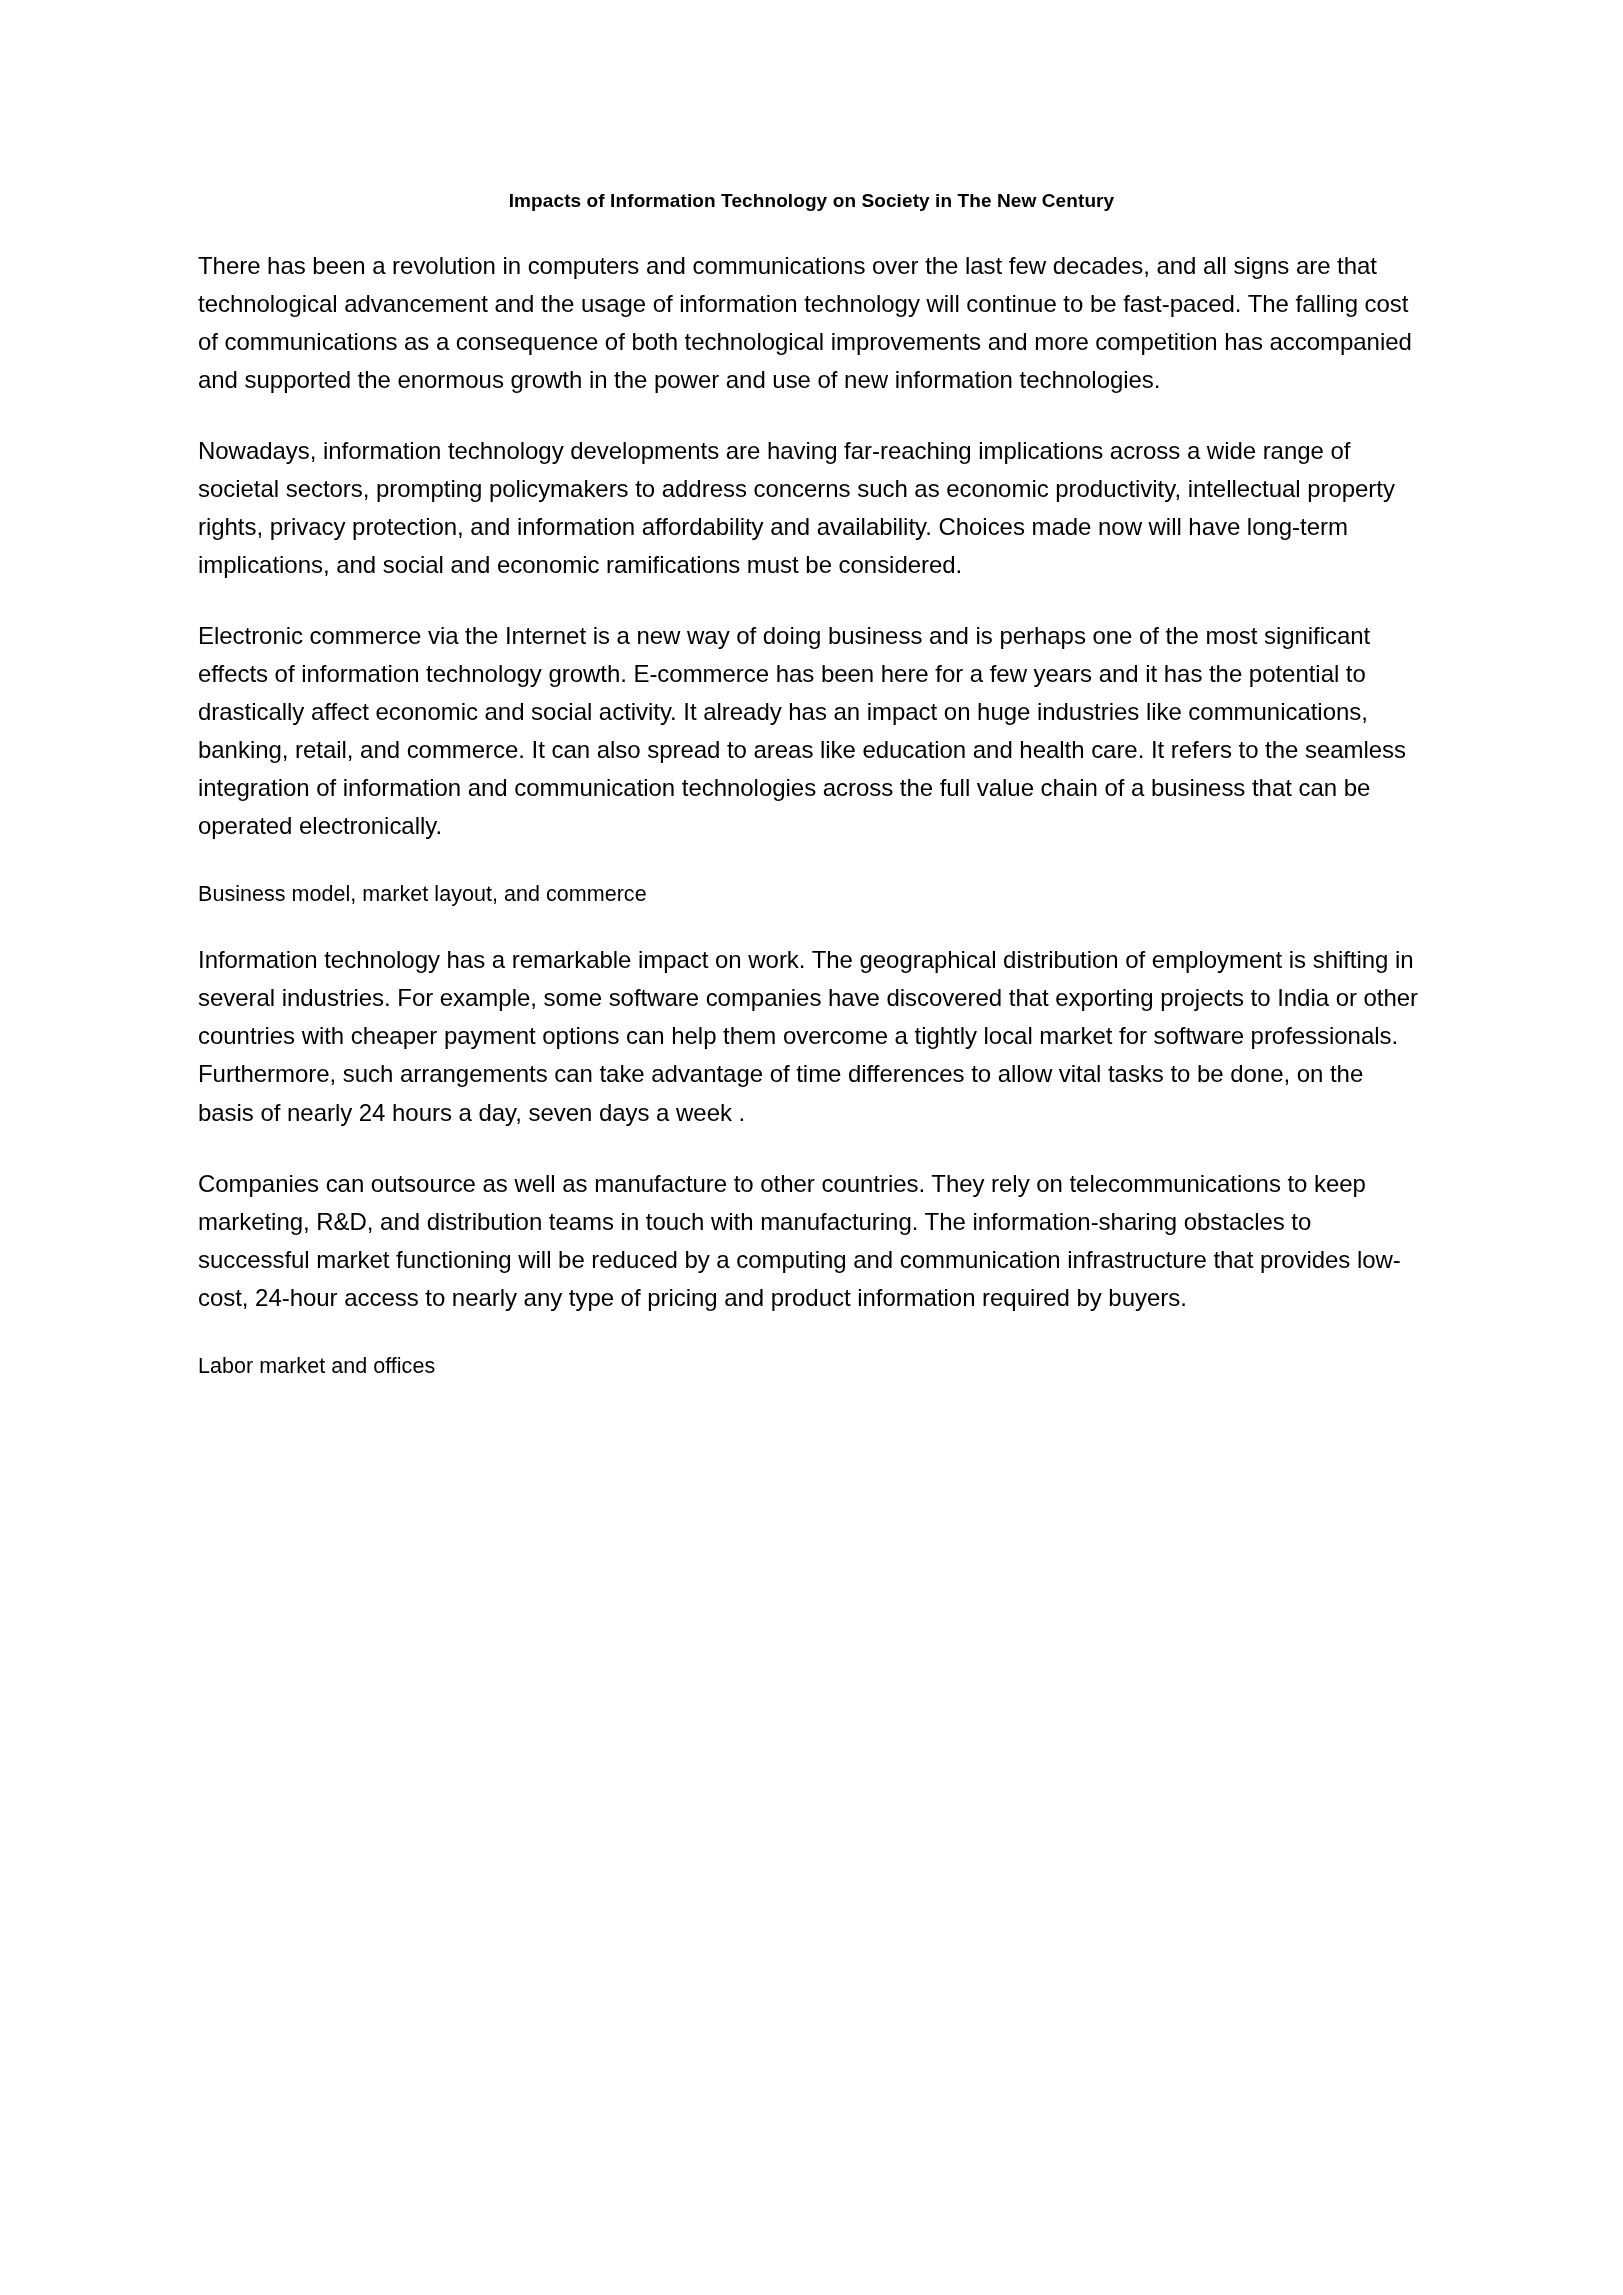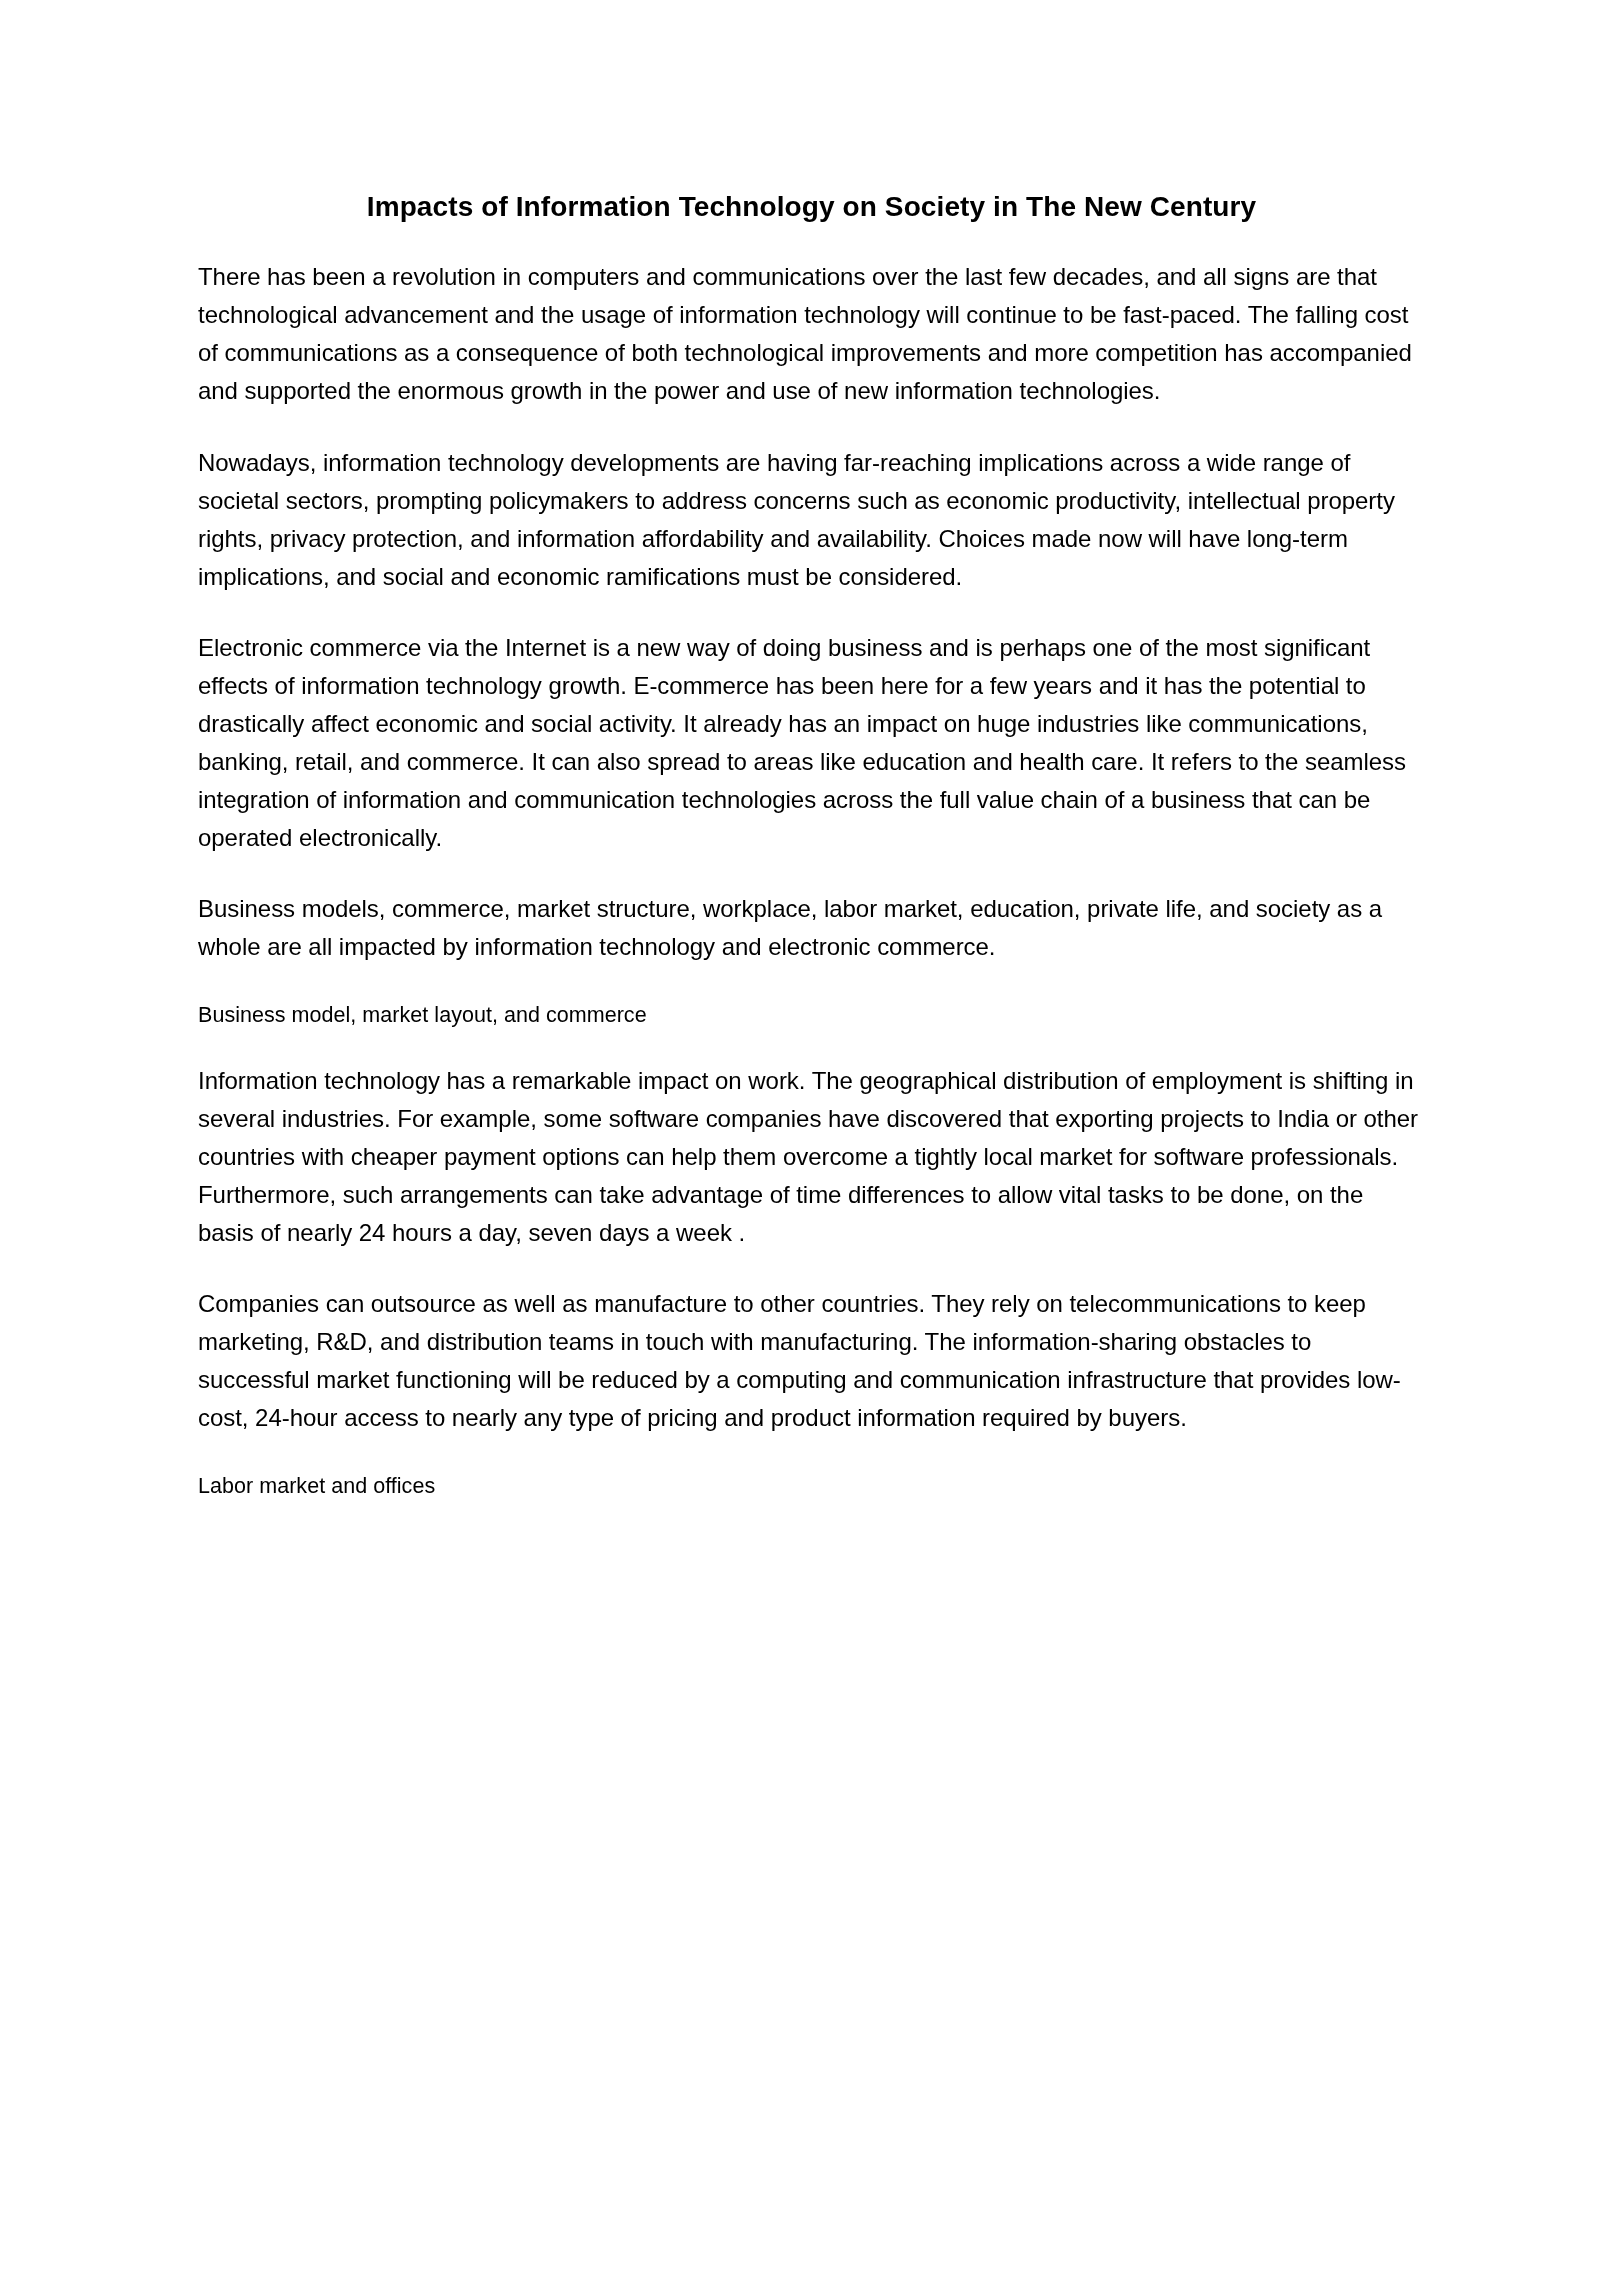--- a/index.html
+++ b/index.html
@@ -20,21 +20,21 @@
     box-sizing: border-box;
     overflow: hidden;
   }
   .content {
     position: absolute;
     left: 198px;
     top: 189px;
     width: 1227px;
   }
   .doc-title {
-    font-size: 28px;
+    font-size: 19px;
     font-weight: bold;
     text-align: center;
     line-height: 1.30;
     letter-spacing: 0.1px;
     margin: 0 0 33px 0;
     padding: 0 31px;
     box-sizing: border-box;
   }
   .doc-para {
     font-size: 24px;
@@ -59,21 +59,20 @@
 </head>
 <body>
 
 <div class="page">
   <div class="content">
     <h1 class="doc-title">Impacts of Information Technology on Society in The New Century</h1>
     <div id="blocks-container">
         <p class="doc-para">There has been a revolution in computers and communications over the last few decades, and all signs are that technological advancement and the usage of information technology will continue to be fast-paced. The falling cost of communications as a consequence of both technological improvements and more competition has accompanied and supported the enormous growth in the power and use of new information technologies.</p>
         <p class="doc-para">Nowadays, information technology developments are having far-reaching implications across a wide range of societal sectors, prompting policymakers to address concerns such as economic productivity, intellectual property rights, privacy protection, and information affordability and availability. Choices made now will have long-term implications, and social and economic ramifications must be considered.</p>
         <p class="doc-para">Electronic commerce via the Internet is a new way of doing business and is perhaps one of the most significant effects of information technology growth. E-commerce has been here for a few years and it has the potential to drastically affect economic and social activity. It already has an impact on huge industries like communications, banking, retail, and commerce. It can also spread to areas like education and health care. It refers to the seamless integration of information and communication technologies across the full value chain of a business that can be operated electronically.</p>
-        <p class="doc-para">Business models, commerce, market structure, workplace, labor market, education, private life, and society as a whole are all impacted by information technology and electronic commerce.</p>
         <h2 class="doc-heading">Business model, market layout, and commerce</h2>
         <p class="doc-para">Information technology has a remarkable impact on work. The geographical distribution of employment is shifting in several industries. For example, some software companies have discovered that exporting projects to India or other countries with cheaper payment options can help them overcome a tightly local market for software professionals. Furthermore, such arrangements can take advantage of time differences to allow vital tasks to be done, on the basis of nearly 24 hours a day, seven days a week .</p>
         <p class="doc-para">Companies can outsource as well as manufacture to other countries. They rely on telecommunications to keep marketing, R&amp;D, and distribution teams in touch with manufacturing. The information-sharing obstacles to successful market functioning will be reduced by a computing and communication infrastructure that provides low-cost, 24-hour access to nearly any type of pricing and product information required by buyers.</p>
         <h2 class="doc-heading">Labor market and offices</h2>
       </div>
   </div>
 </div>
 
 
 </body></html>

